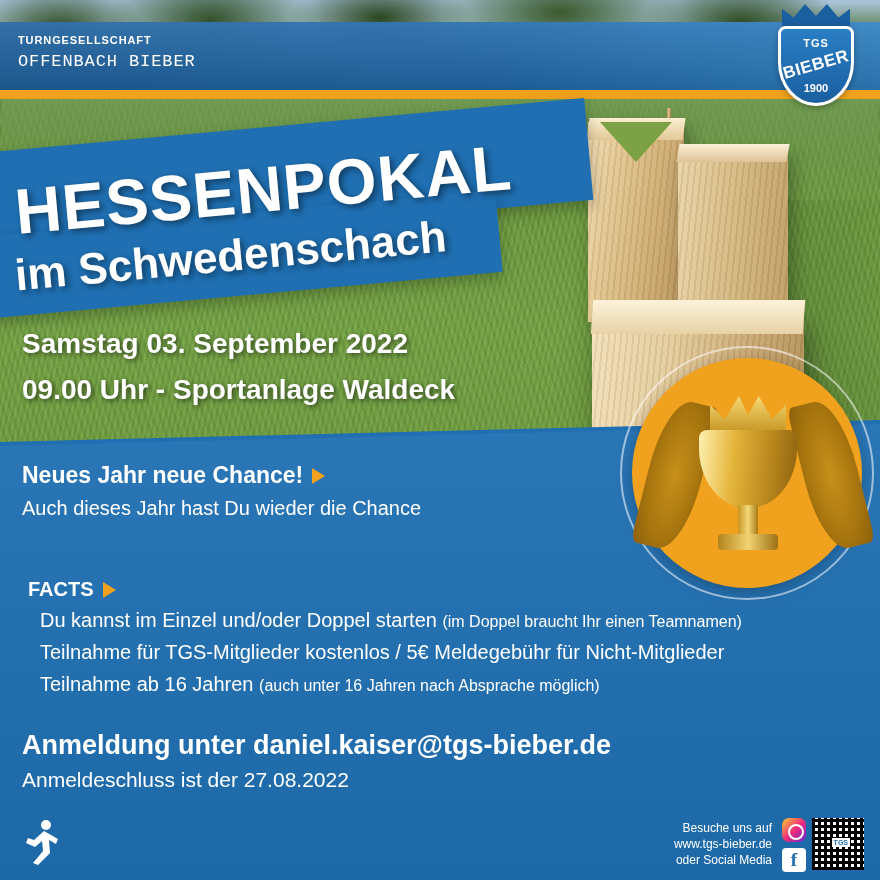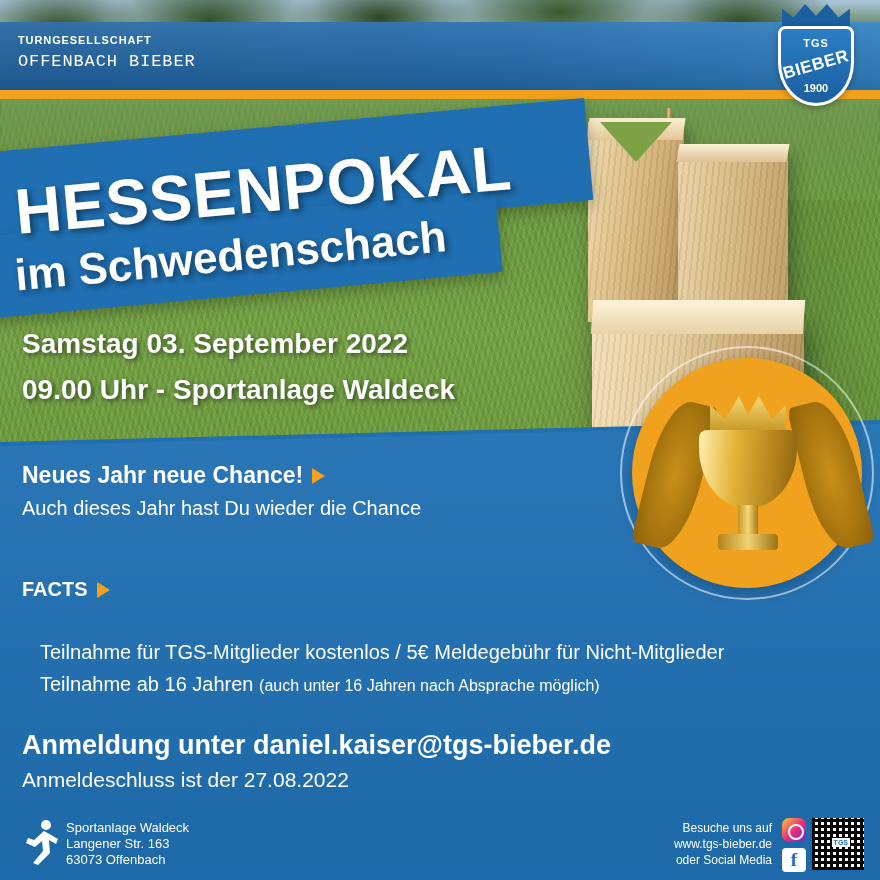--- a/index.html
+++ b/index.html
@@ -250,21 +250,21 @@
   .tri {
     width: 0; height: 0;
     border-top: 8px solid transparent;
     border-bottom: 8px solid transparent;
     border-left: 13px solid #f0a11d;
   }
   .chance-l1 { position: absolute; left: 22px; top: 497px; color:#fff; font-size: 20px; }
   .chance-l2 { position: absolute; left: 22px; top: 523px; color:#fff; font-size: 20px; }
 
   .facts-head {
-    position: absolute; left: 22px; top: 578px;
+    position: absolute; left: 28px; top: 578px;
     color: #ffffff; font-size: 20px; font-weight: bold;
     display: flex; align-items: center; gap: 9px;
   }
   .fact { position: absolute; left: 40px; color:#fff; font-size: 20px; white-space: nowrap; }
   .fact .small { font-size: 16px; }
   .fact1 { top: 609px; }
   .fact2 { top: 641px; }
   .fact3 { top: 673px; }
 
   .signup {
@@ -380,39 +380,37 @@
   <div class="chance-head">
     <span>Neues Jahr neue Chance!</span>
     <span class="tri"></span>
   </div>
   <div class="chance-l1">Auch dieses Jahr hast Du wieder die Chance</div>
 
   <div class="facts-head">
     <span>FACTS</span>
     <span class="tri"></span>
   </div>
+  <div class="fact fact1">
+    <span>Du kannst im Einzel und/oder Doppel starten </span><span class="small">(im Doppel braucht Ihr einen Teamnamen)</span>
+  </div>
   <div class="fact fact2">
     <span>Teilnahme für TGS-Mitglieder kostenlos / 5€ Meldegebühr für Nicht-Mitglieder</span><span class="small"></span>
   </div>
   <div class="fact fact3">
     <span>Teilnahme ab 16 Jahren </span><span class="small">(auch unter 16 Jahren nach Absprache möglich)</span>
   </div>
 
   <div class="signup">Anmeldung unter daniel.kaiser@tgs-bieber.de</div>
   <div class="deadline">Anmeldeschluss ist der 27.08.2022</div>
 
   <svg class="runner-icon" viewBox="0 0 36 48">
     <circle cx="22" cy="7" r="5" fill="#ffffff"></circle>
     <path d="M20 13 L10 22 L4 20 L2 25 L11 29 L18 23 L19 33 L9 45 L14 47 L26 35 L25 22 L32 26 L34 21 Z" fill="#ffffff"></path>
   </svg>
-  <div class="addr">
-    <div>Sportanlage Waldeck</div>
-    <div>Langener Str. 163</div>
-    <div>63073 Offenbach</div>
-  </div>
 
   <div class="social-text">
     <div>Besuche uns auf</div>
     <div>www.tgs-bieber.de</div>
     <div>oder Social Media</div>
   </div>
   <div class="ig-icon"></div>
   <div class="fb-icon">f</div>
   <div class="qr"></div>
   <div class="qr-label">TGS</div>

